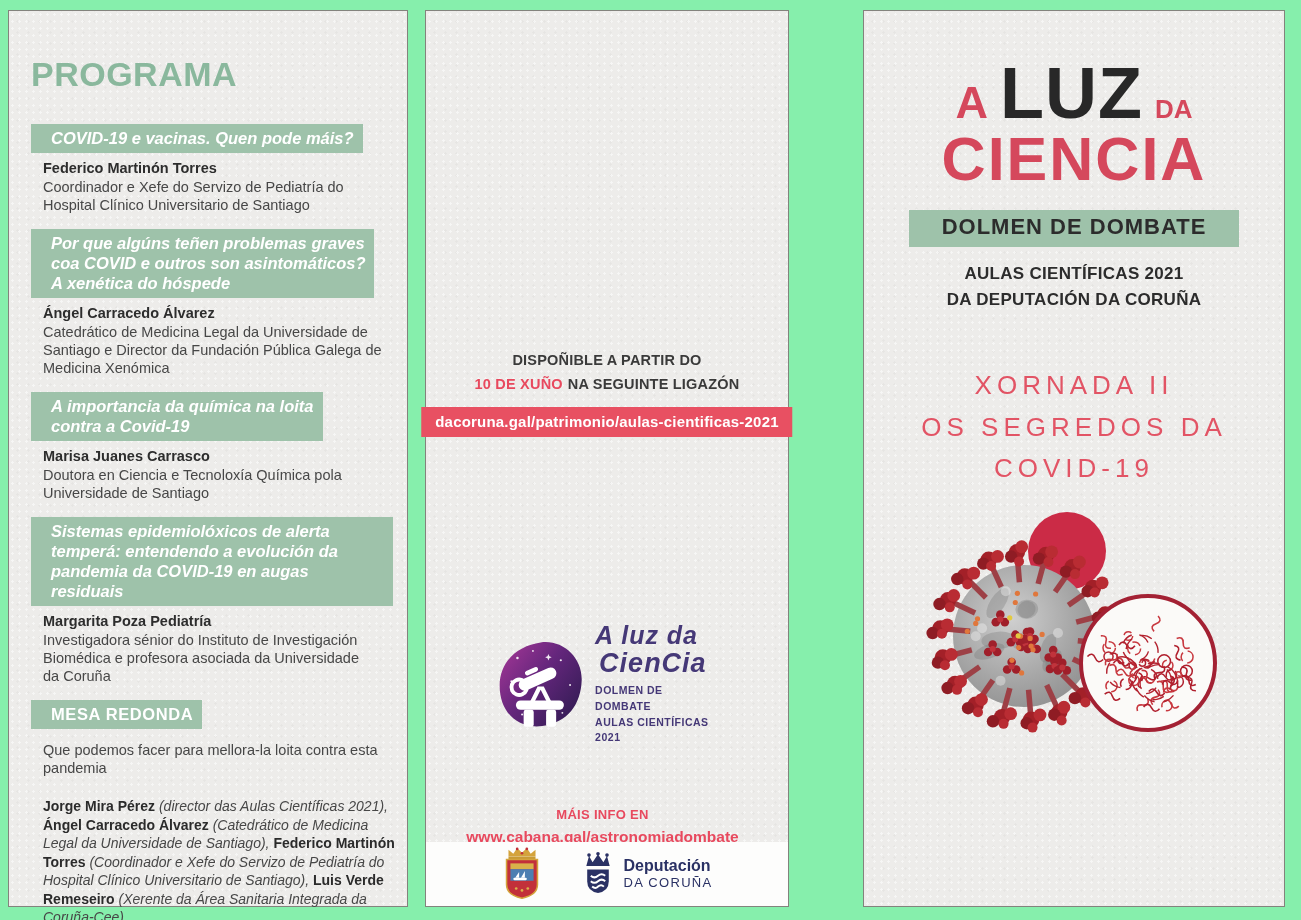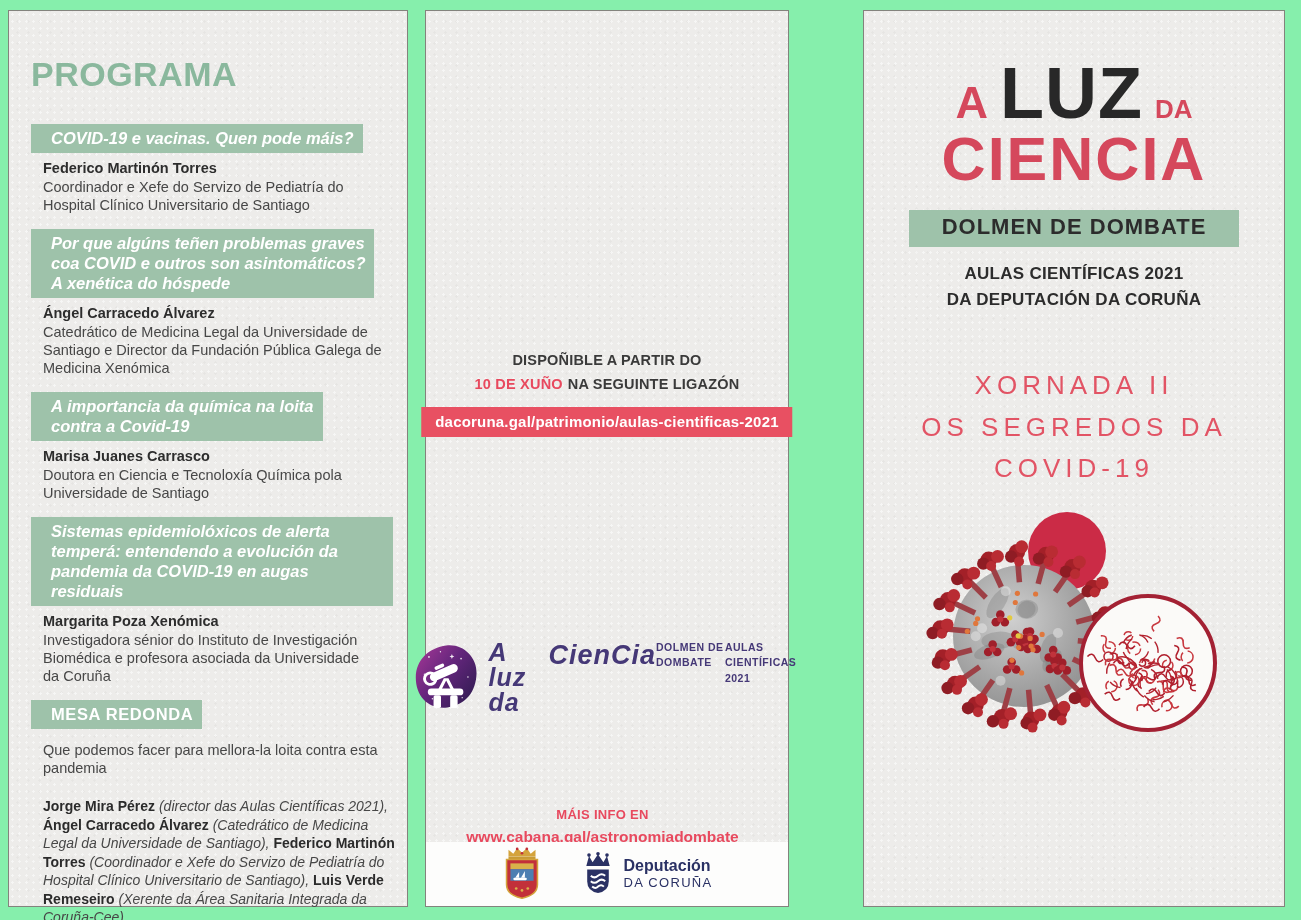--- a/index.html
+++ b/index.html
@@ -29,21 +29,21 @@
   
   .avail{position:absolute;top:338px;left:0;right:0;text-align:center;font-weight:700;
          font-size:14.5px;color:#3a3a3a;line-height:1.65;letter-spacing:.2px;}
   .avail .date{color:#e8495e;}
   .gapL{margin-left:.34em;}
   .link-banner{position:absolute;top:396px;left:50%;transform:translateX(-50%);
          background:#e85062;color:#fff;font-weight:700;font-size:15px;letter-spacing:.2px;
          padding:6px 14px 7px;white-space:nowrap;}
   .logo-row{position:absolute;top:612px;left:50%;transform:translateX(-50%);
          display:flex;align-items:center;gap:8px;}
-  .logo-text{display:flex;flex-direction:row;align-items:flex-start;}
+  .logo-text{display:flex;flex-direction:column;align-items:flex-start;}
   .script{font-style:italic;font-weight:800;color:#453877;letter-spacing:1px;line-height:1.0;}
   .script.l1{font-size:25px;}
   .script.l2{font-size:27px;margin:2px 0 6px 4px;}
   .logo-sub{font-size:10.5px;font-weight:800;color:#453877;letter-spacing:.5px;line-height:1.5;}
   .more-info{position:absolute;top:794px;left:0;right:9px;text-align:center;color:#e8495e;line-height:1.5;}
   .more-info .lbl{font-size:13px;font-weight:700;letter-spacing:.3px;}
   .more-info .url{font-size:15.5px;font-weight:800;}
   .m-footer{position:absolute;left:0;right:0;bottom:0;height:64px;background:#fdfdfc;
          display:flex;align-items:center;justify-content:center;gap:38px;}
   .dep{display:flex;align-items:center;gap:8px;}
@@ -96,21 +96,21 @@
 contra a Covid-19</div>
       <div class="speaker">Marisa Juanes Carrasco</div>
       <div class="desc">Doutora en Ciencia e Tecnoloxía Química pola
 Universidade de Santiago</div>
     </div>
 
     <div>
       <div class="bar">Sistemas epidemiolóxicos de alerta
 temperá: entendendo a evolución da
 pandemia da COVID-19 en augas residuais</div>
-      <div class="speaker">Margarita Poza Xenómica</div>
+      <div class="speaker">Margarita Poza Pediatría</div>
       <div class="desc">Investigadora sénior do Instituto de Investigación
 Biomédica e profesora asociada da Universidade
 da Coruña</div>
     </div>
 
     <div>
       <div class="bar upright">MESA REDONDA</div>
       <div class="question">Que podemos facer para mellora-la loita contra esta
 pandemia</div>
       <div class="participants"><b>Jorge Mira Pérez </b><i>(director das Aulas Científicas 2021), </i><b>Ángel Carracedo Álvarez </b><i>(Catedrático de Medicina Legal da Universidade de Santiago), </i><b>Federico Martinón Torres </b><i>(Coordinador e Xefe do Servizo de Pediatría do Hospital Clínico Universitario de Santiago), </i><b>Luis Verde Remeseiro </b><i>(Xerente da Área Sanitaria Integrada da Coruña-Cee)</i></div>

